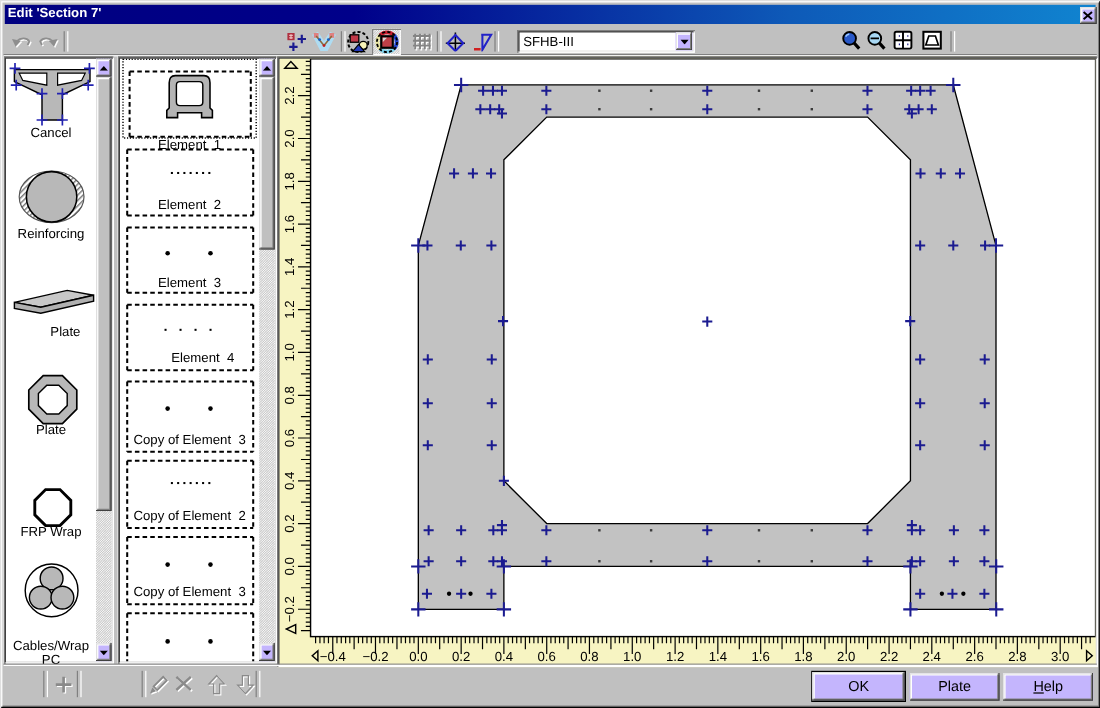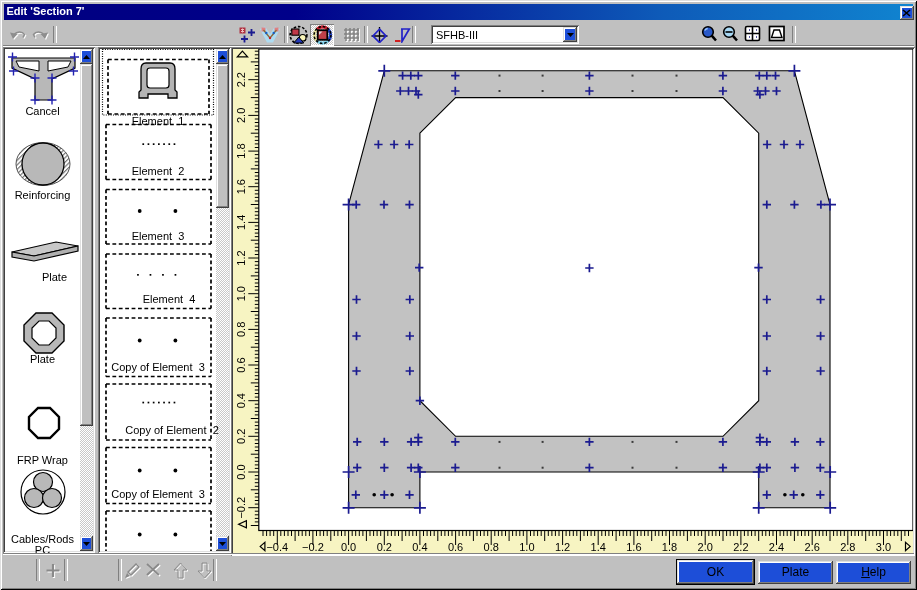--- a/index.html
+++ b/index.html
@@ -1,19 +1,19 @@
 <!DOCTYPE html>
 <html><head><meta charset="utf-8"><style>
 html,body{margin:0;padding:0}
 body{width:917px;height:590px;position:relative;background:#c0c0c0;
  font-family:"Liberation Sans",sans-serif;overflow:hidden}
 .abs{position:absolute}
 .sunken{box-shadow:inset 1px 1px 0 #808080,inset -1px -1px 0 #fff,inset 2px 2px 0 #404040,inset -2px -2px 0 #dfdfdf}
 .raised{box-shadow:inset -1px -1px 0 #404040,inset 1px 1px 0 #dfdfdf,inset -2px -2px 0 #808080,inset 2px 2px 0 #fff}
-.btn{background:#1d4ed8;display:flex;align-items:center;justify-content:center;font-size:12px;color:#000}
+.btn{background:#c4b5fd;display:flex;align-items:center;justify-content:center;font-size:12px;color:#000}
 .checker{background-image:linear-gradient(45deg,#fff 25%,transparent 25%,transparent 75%,#fff 75%),
  linear-gradient(45deg,#fff 25%,#c8c8c8 25%,#c8c8c8 75%,#fff 75%);background-size:2px 2px;background-position:0 0,1px 1px}
 .sep{width:2px;border-left:1px solid #808080;border-right:1px solid #fff}
 .item-label{position:absolute;width:100%;text-align:center;font-size:11px;color:#000}
 </style></head><body>
 <div class="abs" style="left:0;top:0;width:917px;height:590px;box-shadow:inset 1px 1px 0 #dfdfdf,inset -1px -1px 0 #000,inset 2px 2px 0 #fff,inset -2px -2px 0 #808080"></div>
 <div class="abs" style="left:4px;top:4px;width:909px;height:16px;background:linear-gradient(90deg,#000080 0%,#00008a 32%,#0e5ab8 72%,#1084d0 100%)"></div>
 <div class="abs" style="left:6.5px;top:5px;font-size:11px;font-weight:bold;color:#fff">Edit 'Section 7'</div>
 <div class="abs raised btn" style="left:899.5px;top:6px;width:14.5px;height:14px">
  <svg width="9" height="8">
@@ -152,29 +152,29 @@
   </svg>
 <div class="item-label" style="left:12px;top:271px;width:85px">Plate</div>
 <svg class="abs" style="left:22px;top:311px" width="44" height="44">
 <path d="M14 2H30L42 14V30L30 42H14L2 30V14Z" fill="#b8b8b8" stroke="#000" stroke-width="1.4"></path>
 <path d="M17 10H27L34 17V27L27 34H17L10 27V17Z" fill="#fff" stroke="#000" stroke-width="1.2"></path>
   </svg>
 <div class="item-label" style="left:0px;top:353px;width:85px">Plate</div>
 <svg class="abs" style="left:27px;top:406px" width="34" height="34">
 <path d="M11 2H23L32 11V23L23 32H11L2 23V11Z" fill="#fff" stroke="#000" stroke-width="2.4"></path>
   </svg>
-<div class="item-label" style="left:0px;top:454px;width:85px">FRP Wrap</div>
+<div class="item-label" style="left:0px;top:438px;width:85px">FRP Wrap</div>
 <svg class="abs" style="left:20px;top:469px" width="47" height="47">
 <circle cx="23" cy="23" r="22" fill="#fff" stroke="#000" stroke-width="1.2"></circle>
 <circle cx="23" cy="13" r="9.5" fill="#b8b8b8" stroke="#000" stroke-width="1.2"></circle>
 <circle cx="14" cy="29" r="9.5" fill="#b8b8b8" stroke="#000" stroke-width="1.2"></circle>
 <circle cx="32" cy="29" r="9.5" fill="#b8b8b8" stroke="#000" stroke-width="1.2"></circle>
   </svg>
 <div class="item-label" style="left:0px;top:544px;width:85px">PC</div>
-<div class="item-label" style="left:0px;top:533px;width:85px">Cables/Rods</div>
+<div class="item-label" style="left:0px;top:533px;width:85px">Cables/Wrap</div>
 <div class="abs sunken" style="left:98px;top:47px;width:133px;height:506px;background:#fff"></div>
 <div class="abs checker" style="left:216px;top:49px;width:13px;height:502px"></div>
 <div class="abs raised btn" style="left:216px;top:49px;width:13px;height:15px">
     <svg width="7" height="4">
       <path d="M0 4h7L3.5 0Z" fill="#000"></path>
     </svg>
   </div>
 <div class="abs raised" style="left:216px;top:64px;width:13px;height:144px;background:#c0c0c0"></div>
 <div class="abs raised btn" style="left:216px;top:536px;width:13px;height:15px">
     <svg width="7" height="4">
@@ -220,21 +220,21 @@
     <circle cx="41.7" cy="423.5" r="1.9" fill="#000"></circle>
     <circle cx="77.4" cy="423.5" r="1.9" fill="#000"></circle>
     <circle cx="41.7" cy="487.5" r="1.9" fill="#000"></circle>
     <circle cx="77.4" cy="487.5" r="1.9" fill="#000"></circle>
   </svg>
 <div class="item-label" style="left:102px;top:115px;width:112px">Element&nbsp; 1</div>
 <div class="item-label" style="left:102px;top:165.4px;width:112px">Element&nbsp; 2</div>
 <div class="item-label" style="left:102px;top:230px;width:112px">Element&nbsp; 3</div>
 <div class="item-label" style="left:113px;top:293.4px;width:112px">Element&nbsp; 4</div>
 <div class="item-label" style="left:102px;top:360.9px;width:112px">Copy of Element&nbsp; 3</div>
-<div class="item-label" style="left:116px;top:424.4px;width:112px">Copy of Element&nbsp; 2</div>
+<div class="item-label" style="left:102px;top:424.4px;width:112px">Copy of Element&nbsp; 2</div>
 <div class="item-label" style="left:102px;top:487.9px;width:112px">Copy of Element&nbsp; 3</div>
 <div class="abs sunken" style="left:231px;top:47px;width:684px;height:509px;background:#f7f4c2"></div>
 <svg style="position:absolute;left:233px;top:49px" width="680" height="505" font-family="&quot;Liberation Sans&quot;, sans-serif">
     <rect x="0" y="0" width="680" height="505" fill="#f7f4c2"></rect>
     <rect x="25.8" y="0" width="654.2" height="481.5" fill="#fff" stroke="#000" stroke-width="1.2"></rect>
     <path d="M30.0 481V487M33.6 481V487M37.1 481V487M40.7 481V487M44.3 481V496M47.8 481V487M51.4 481V487M55.0 481V487M58.5 481V487M62.1 481V492M65.7 481V487M69.2 481V487M72.8 481V487M76.4 481V487M79.9 481V496M83.5 481V487M87.1 481V487M90.6 481V487M94.2 481V487M97.8 481V492M101.3 481V487M104.9 481V487M108.5 481V487M112.0 481V487M115.6 481V496M119.2 481V487M122.7 481V487M126.3 481V487M129.9 481V487M133.4 481V492M137.0 481V487M140.6 481V487M144.1 481V487M147.7 481V487M151.3 481V496M154.8 481V487M158.4 481V487M162.0 481V487M165.5 481V487M169.1 481V492M172.7 481V487M176.2 481V487M179.8 481V487M183.4 481V487M186.9 481V496M190.5 481V487M194.1 481V487M197.6 481V487M201.2 481V487M204.8 481V492M208.3 481V487M211.9 481V487M215.4 481V487M219.0 481V487M222.6 481V496M226.1 481V487M229.7 481V487M233.3 481V487M236.8 481V487M240.4 481V492M244.0 481V487M247.5 481V487M251.1 481V487M254.7 481V487M258.2 481V496M261.8 481V487M265.4 481V487M268.9 481V487M272.5 481V487M276.1 481V492M279.6 481V487M283.2 481V487M286.8 481V487M290.3 481V487M293.9 481V496M297.5 481V487M301.0 481V487M304.6 481V487M308.2 481V487M311.7 481V492M315.3 481V487M318.9 481V487M322.4 481V487M326.0 481V487M329.6 481V496M333.1 481V487M336.7 481V487M340.3 481V487M343.8 481V487M347.4 481V492M351.0 481V487M354.5 481V487M358.1 481V487M361.7 481V487M365.2 481V496M368.8 481V487M372.4 481V487M375.9 481V487M379.5 481V487M383.1 481V492M386.6 481V487M390.2 481V487M393.7 481V487M397.3 481V487M400.9 481V496M404.4 481V487M408.0 481V487M411.6 481V487M415.1 481V487M418.7 481V492M422.3 481V487M425.8 481V487M429.4 481V487M433.0 481V487M436.5 481V496M440.1 481V487M443.7 481V487M447.2 481V487M450.8 481V487M454.4 481V492M457.9 481V487M461.5 481V487M465.1 481V487M468.6 481V487M472.2 481V496M475.8 481V487M479.3 481V487M482.9 481V487M486.5 481V487M490.0 481V492M493.6 481V487M497.2 481V487M500.7 481V487M504.3 481V487M507.9 481V496M511.4 481V487M515.0 481V487M518.6 481V487M522.1 481V487M525.7 481V492M529.3 481V487M532.8 481V487M536.4 481V487M540.0 481V487M543.5 481V496M547.1 481V487M550.7 481V487M554.2 481V487M557.8 481V487M561.4 481V492M564.9 481V487M568.5 481V487M572.0 481V487M575.6 481V487M579.2 481V496M582.7 481V487M586.3 481V487M589.9 481V487M593.4 481V487M597.0 481V492M600.6 481V487M604.1 481V487M607.7 481V487M611.3 481V487M614.8 481V496M618.4 481V487M622.0 481V487M625.5 481V487M629.1 481V487M632.7 481V492M636.2 481V487M639.8 481V487M643.4 481V487M646.9 481V487M650.5 481V496M654.1 481V487M657.6 481V487M661.2 481V487M664.8 481V487M668.3 481V492M671.9 481V487M675.5 481V487" stroke="#000" stroke-width="1" fill="none"></path>
     <text x="44.3" y="501.5" text-anchor="middle" font-size="11">−0.4</text>
     <text x="79.9" y="501.5" text-anchor="middle" font-size="11">−0.2</text>
     <text x="115.6" y="501.5" text-anchor="middle" font-size="11">0.0</text>
     <text x="151.3" y="501.5" text-anchor="middle" font-size="11">0.2</text>

